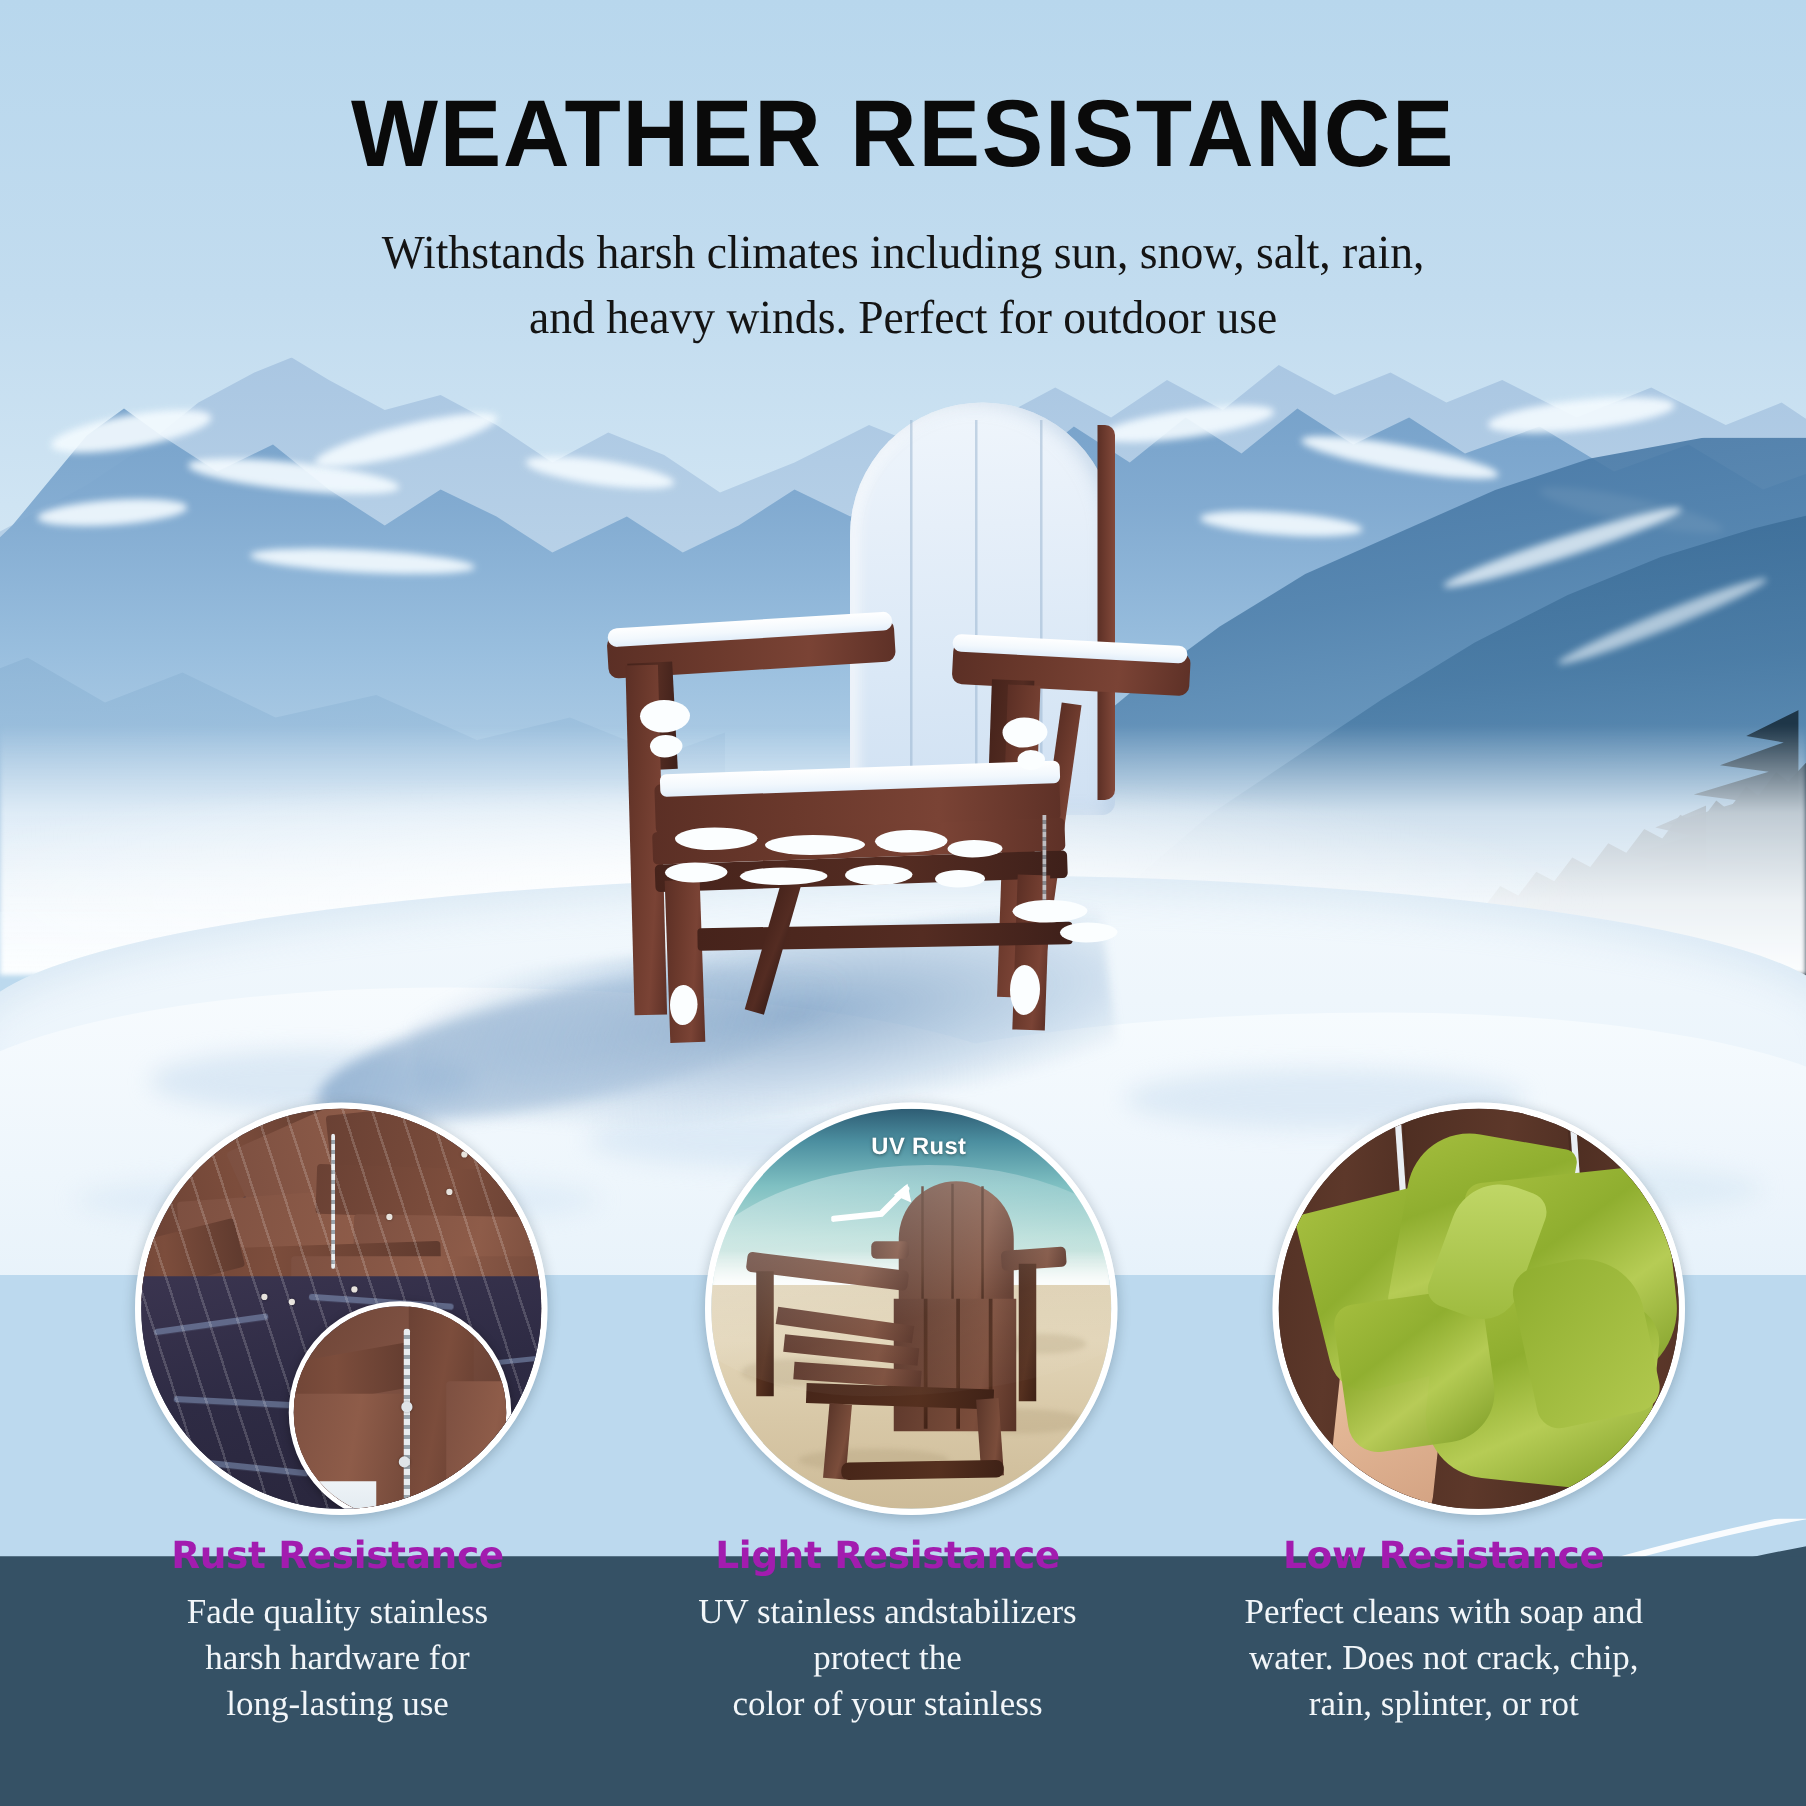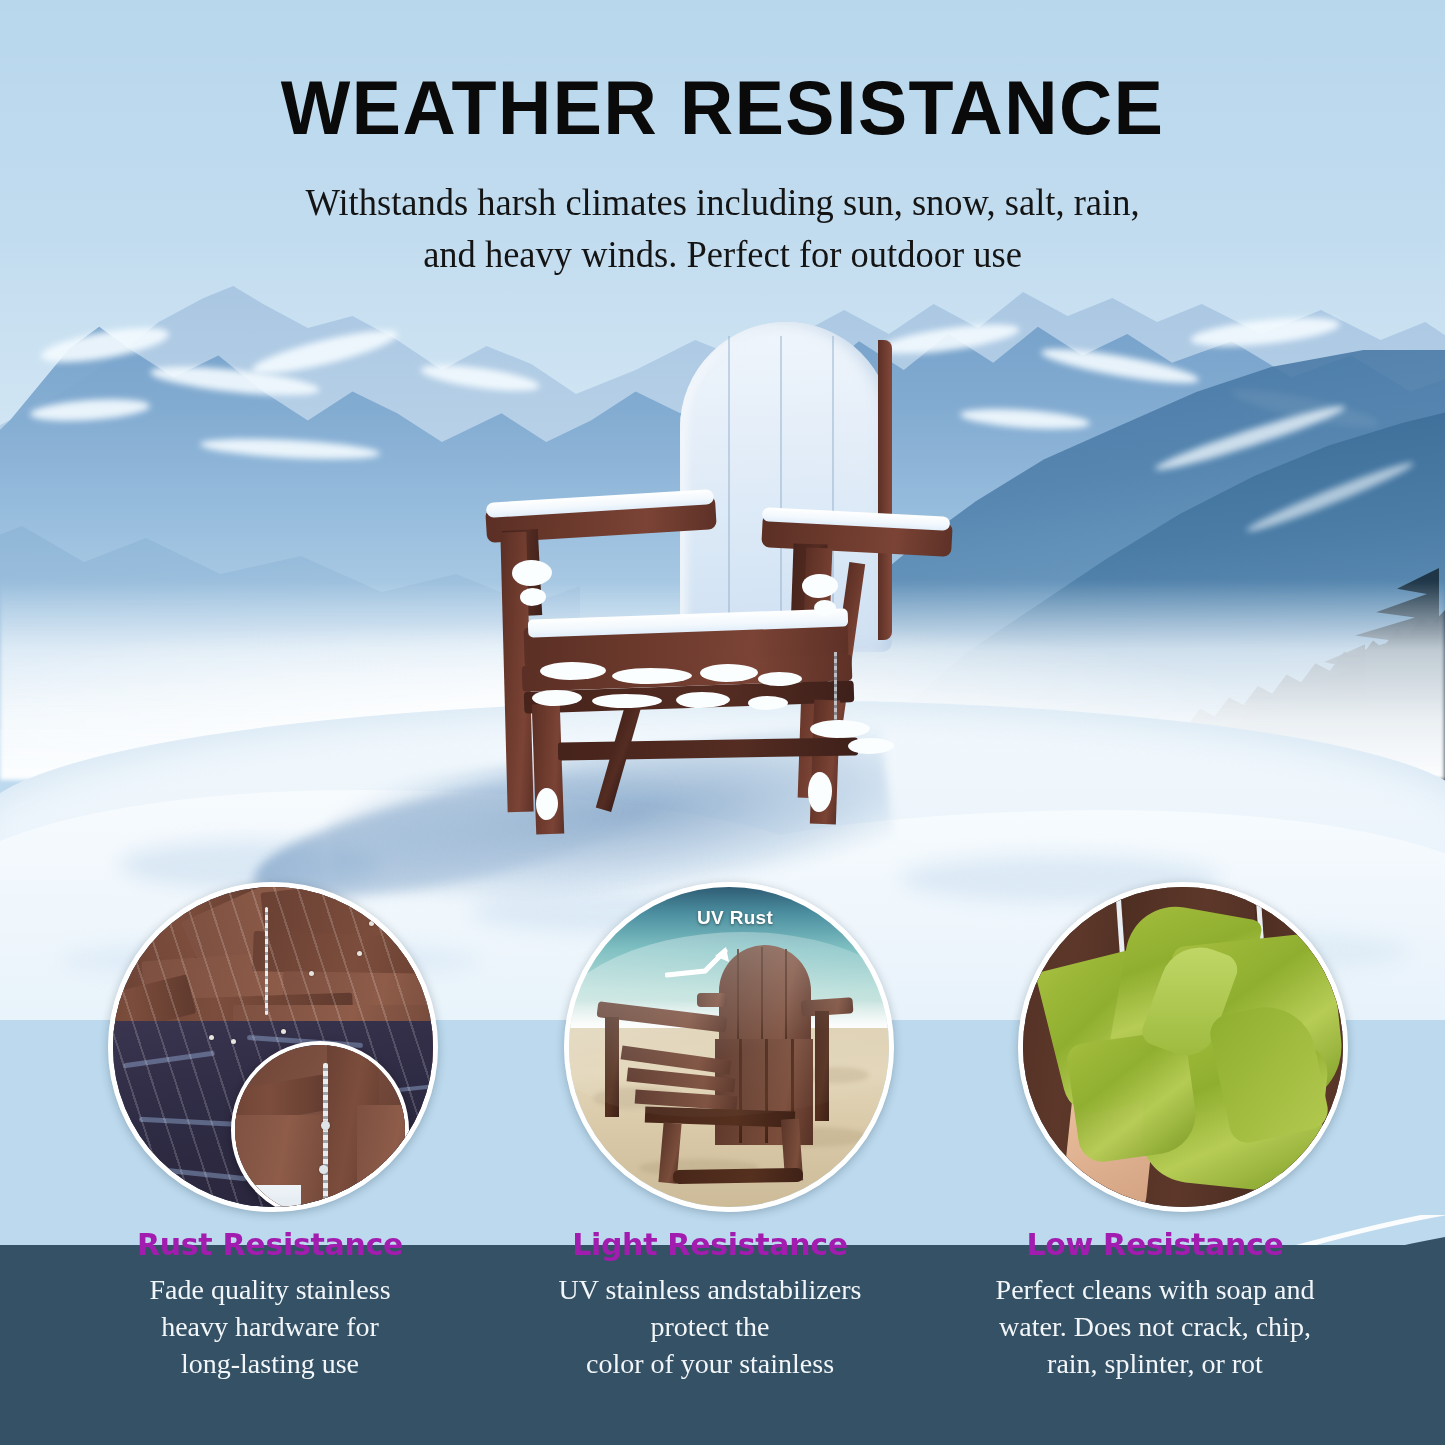--- a/index.html
+++ b/index.html
@@ -515,21 +515,21 @@
   <div class="headline">WEATHER RESISTANCE</div>
   <div class="subhead">
     <div>Withstands harsh climates including sun, snow, salt, rain,</div>
     <div>and heavy winds. Perfect for outdoor use</div>
   </div>
 
   <div class="feat f1">
     <h3>Rust Resistance</h3>
     <p>
       <span>Fade quality stainless</span><br>
-      <span>heavy hardware for</span><br>
+      <span>harsh hardware for</span><br>
       <span>long-lasting use</span>
     </p>
   </div>
 
   <div class="feat f2">
     <h3>Light Resistance</h3>
     <p>
       <span>UV stainless andstabilizers</span><br>
       <span>protect the</span><br>
       <span>color of your stainless</span>

